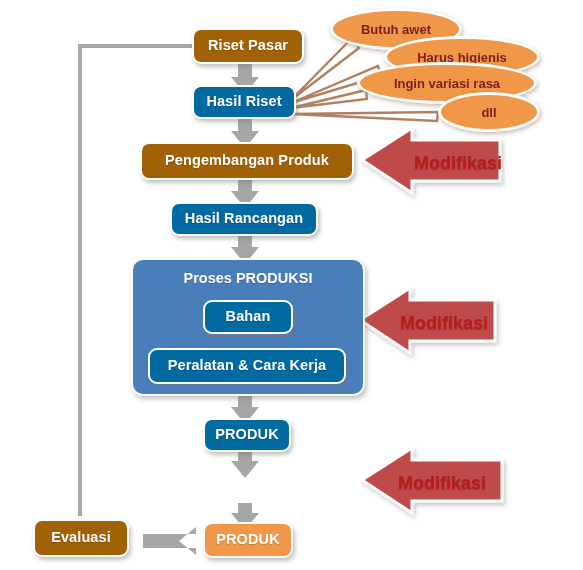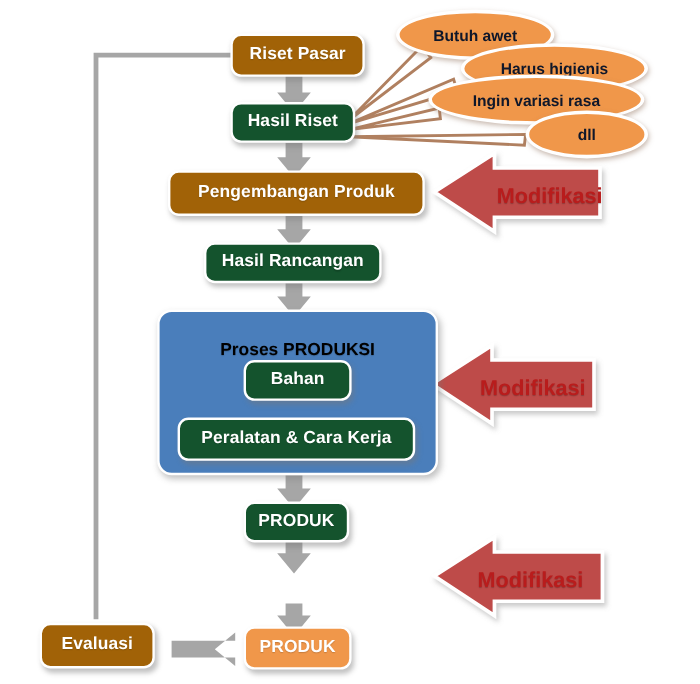--- a/index.html
+++ b/index.html
@@ -33,57 +33,56 @@
     color: #ffffff;
     font-weight: bold;
     text-align: center;
     border: 2px solid #ffffff;
     border-radius: 9px;
     box-shadow: 2px 3px 4px rgba(120,120,120,0.45);
     line-height: 1.1;
     letter-spacing: 0.1px;
   }
   .node.blue   { background: #a16207; }
-  .node.teal   { background: #14532d; }
+  .node.teal   { background: #0369a1; }
   .node.orange { background: #F0974A; }
   .node-label {
     display: block;
     padding: 0 4px;
     text-shadow: 0 1px 1px rgba(0,0,0,0.18);
   }
   .group-box {
     position: absolute;
     box-sizing: border-box;
     background: #4A7EBB;
     border: 2px solid #ffffff;
     border-radius: 12px;
     box-shadow: 2px 3px 5px rgba(120,120,120,0.45);
   }
   .group-title {
     position: absolute;
     left: 0;
     right: 0;
     top: 10px;
     text-align: center;
-    color: #000000;
+    color: #ffffff;
     font-weight: bold;
     font-size: 14.5px;
     text-shadow: 0 1px 1px rgba(0,0,0,0.18);
-    margin-top: 14px;
   }
   .bubble {
     position: absolute;
     box-sizing: border-box;
     background: #F0974A;
     border: 3px solid #ffffff;
     border-radius: 50%;
     display: flex;
     align-items: center;
     justify-content: center;
-    color: #0f172a;
+    color: #7f1d1d;
     font-weight: bold;
     text-align: center;
     box-shadow: 1px 2px 4px rgba(150,120,100,0.5);
   }
   .mod-label {
     position: absolute;
     color: #b91c1c;
     font-weight: bold;
     font-size: 18px;
     white-space: nowrap;

